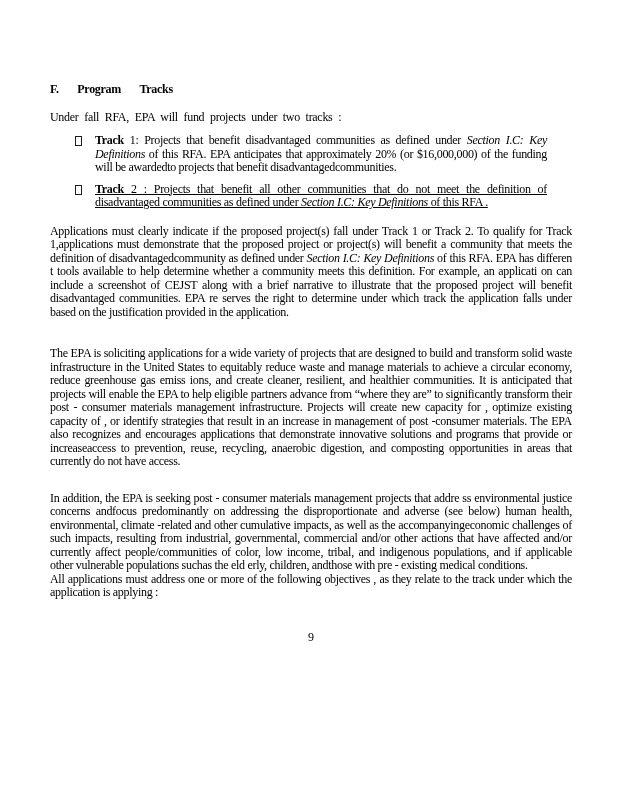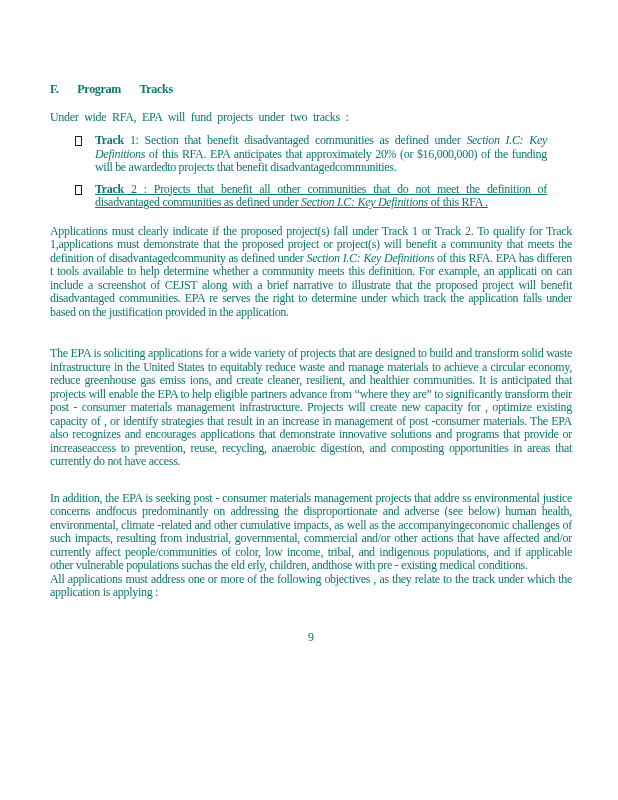--- a/index.html
+++ b/index.html
@@ -6,21 +6,21 @@
   .page{
     position:relative;
     width:618px;height:800px;
     background:#ffffff;
     box-sizing:border-box;
     padding:83px 46px 0 50px;
     font-family:"Liberation Serif","DejaVu Serif",serif;
     font-size:12px;
     line-height:13.5px;
     letter-spacing:-0.3px;
-    color:#0f766e;
+    color:#000000;
   }
   h3{margin:0;font-size:12px;font-weight:bold;line-height:13.5px;}
   .heading-f{word-spacing:16px;}
   .heading-g{word-spacing:7px;margin-top:19px;}
   p{margin:0;text-align:justify;}
   .intro{margin-top:14px;text-align:left;word-spacing:3px;}
   .bullets{margin-top:10px;}
   .bullet-item{position:relative;padding-left:45px;margin-right:25px;text-align:justify;}
   .bullet-item + .bullet-item{margin-top:8px;text-decoration:underline;}
   .marker{
@@ -39,27 +39,27 @@
   .para-objectives{margin-top:0;}
   .footer{margin-top:31px;text-align:center;letter-spacing:0;}
 </style>
 </head>
 <body>
 
 <div class="page">
 
   <h3 class="heading-f">F. Program Tracks</h3>
 
-  <p class="intro">Under wide RFA, EPA will fund projects under two tracks :</p>
+  <p class="intro">Under fall RFA, EPA will fund projects under two tracks :</p>
 
   <div class="bullets">
     <div class="bullet-item">
       <span class="marker"></span>
       <span class="bold">Track</span>
-      <span> 1: Section that benefit disadvantaged communities as defined under </span>
+      <span> 1: Projects that benefit disadvantaged communities as defined under </span>
       <span class="italic">Section I.C: Key Definitions</span>
       <span> of this RFA. EPA anticipates that approximately 20% (or $16,000,000) of the funding will be awardedto projects that benefit disadvantagedcommunities.</span>
     </div>
     <div class="bullet-item">
       <span class="marker"></span>
       <span class="bold">Track</span>
       <span> 2 : Projects that benefit all other communities that do not meet the definition of disadvantaged communities as defined under </span>
       <span class="italic">Section I.C: Key Definitions</span>
       <span> of this RFA .</span>
     </div>

